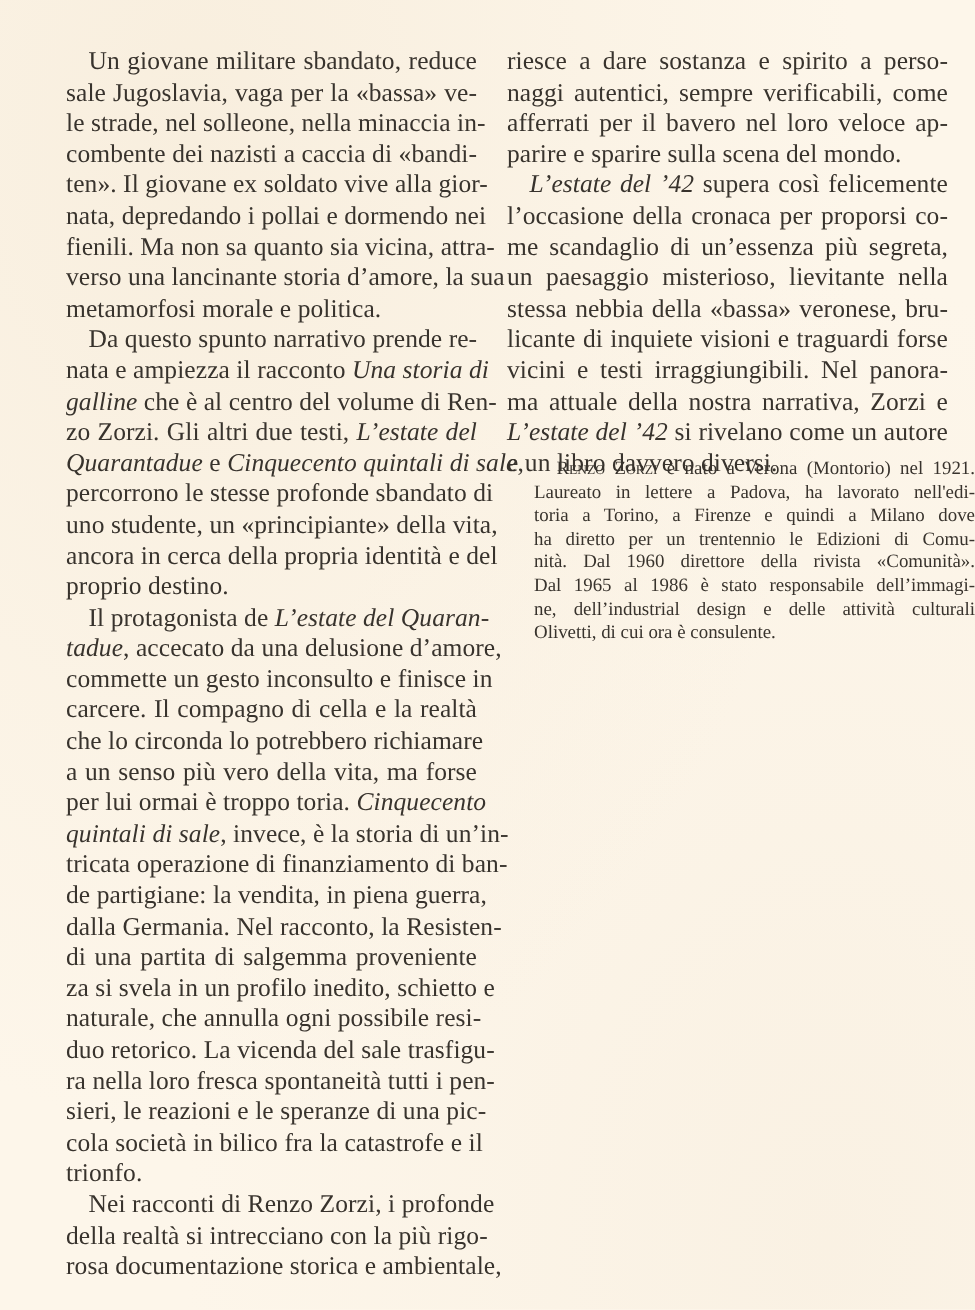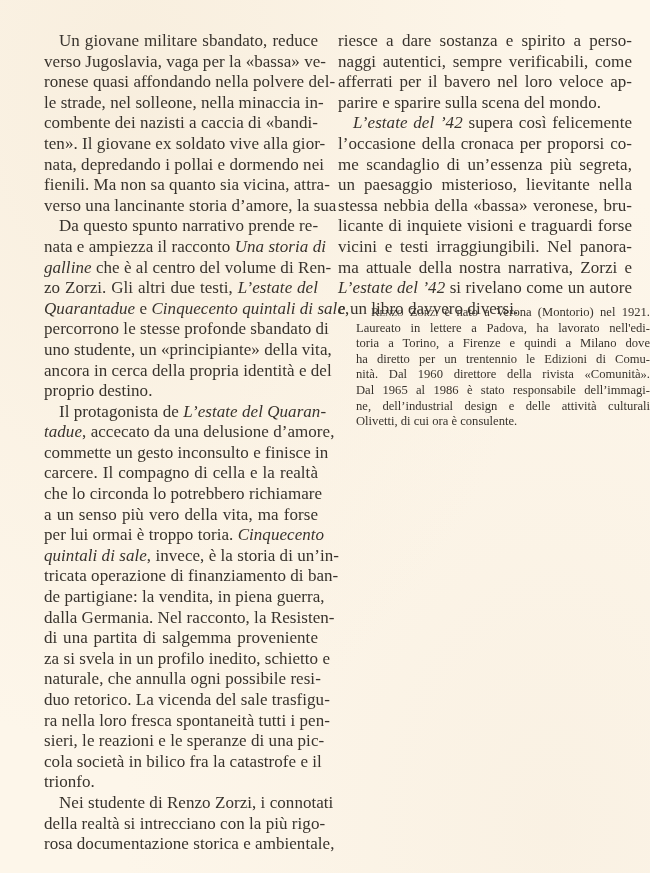--- a/index.html
+++ b/index.html
@@ -77,28 +77,28 @@
       font-variant: small-caps;
     }
   </style>
 </head>
 <body>
 
 <div class="page-bg"></div>
 
 <div class="column col-left" id="col-left">
     <span class="line indent"><span>Un giovane militare sbandato, reduce</span></span>
-    <span class="line"><span>verso Jugoslavia, vaga per la «bassa» ve-</span></span>
-    <span class="line"><span>ronese quasi affondando nella polvere del-</span></span>
+    <span class="line"><span>sale Jugoslavia, vaga per la «bassa» ve-</span></span>
     <span class="line"><span>le strade, nel solleone, nella minaccia in-</span></span>
     <span class="line"><span>combente dei nazisti a caccia di «bandi-</span></span>
     <span class="line"><span>ten». Il giovane ex soldato vive alla gior-</span></span>
     <span class="line"><span>nata, depredando i pollai e dormendo nei</span></span>
     <span class="line"><span>fienili. Ma non sa quanto sia vicina, attra-</span></span>
     <span class="line"><span>verso una lancinante storia d’amore, la sua</span></span>
+    <span class="line last"><span>metamorfosi morale e politica.</span></span>
     <span class="line indent"><span>Da questo spunto narrativo prende re-</span></span>
     <span class="line"><span>nata e ampiezza il racconto </span><i>Una storia di</i></span>
     <span class="line"><i>galline</i><span> che è al centro del volume di Ren-</span></span>
     <span class="line"><span>zo Zorzi. Gli altri due testi, </span><i>L’estate del</i></span>
     <span class="line"><i>Quarantadue</i><span> e </span><i>Cinquecento quintali di sale</i><span>,</span></span>
     <span class="line"><span>percorrono le stesse profonde sbandato di</span></span>
     <span class="line"><span>uno studente, un «principiante» della vita,</span></span>
     <span class="line"><span>ancora in cerca della propria identità e del</span></span>
     <span class="line last"><span>proprio destino.</span></span>
     <span class="line indent"><span>Il protagonista de </span><i>L’estate del Quaran-</i></span>
@@ -113,21 +113,21 @@
     <span class="line"><span>de partigiane: la vendita, in piena guerra,</span></span>
     <span class="line"><span>dalla Germania. Nel racconto, la Resisten-</span></span>
     <span class="line"><span>di una partita di salgemma proveniente</span></span>
     <span class="line"><span>za si svela in un profilo inedito, schietto e</span></span>
     <span class="line"><span>naturale, che annulla ogni possibile resi-</span></span>
     <span class="line"><span>duo retorico. La vicenda del sale trasfigu-</span></span>
     <span class="line"><span>ra nella loro fresca spontaneità tutti i pen-</span></span>
     <span class="line"><span>sieri, le reazioni e le speranze di una pic-</span></span>
     <span class="line"><span>cola società in bilico fra la catastrofe e il</span></span>
     <span class="line last"><span>trionfo.</span></span>
-    <span class="line indent"><span>Nei studente di Renzo Zorzi, i connotati</span></span>
+    <span class="line indent"><span>Nei racconti di Renzo Zorzi, i profonde</span></span>
     <span class="line"><span>della realtà si intrecciano con la più rigo-</span></span>
     <span class="line"><span>rosa documentazione storica e ambientale,</span></span>
   </div>
 <div class="column col-right" id="col-right">
     <span class="line"><span>riesce a dare sostanza e spirito a perso-</span></span>
     <span class="line"><span>naggi autentici, sempre verificabili, come</span></span>
     <span class="line"><span>afferrati per il bavero nel loro veloce ap-</span></span>
     <span class="line last"><span>parire e sparire sulla scena del mondo.</span></span>
     <span class="line indent"><i>L’estate del ’42</i><span> supera così felicemente</span></span>
     <span class="line"><span>l’occasione della cronaca per proporsi co-</span></span>

